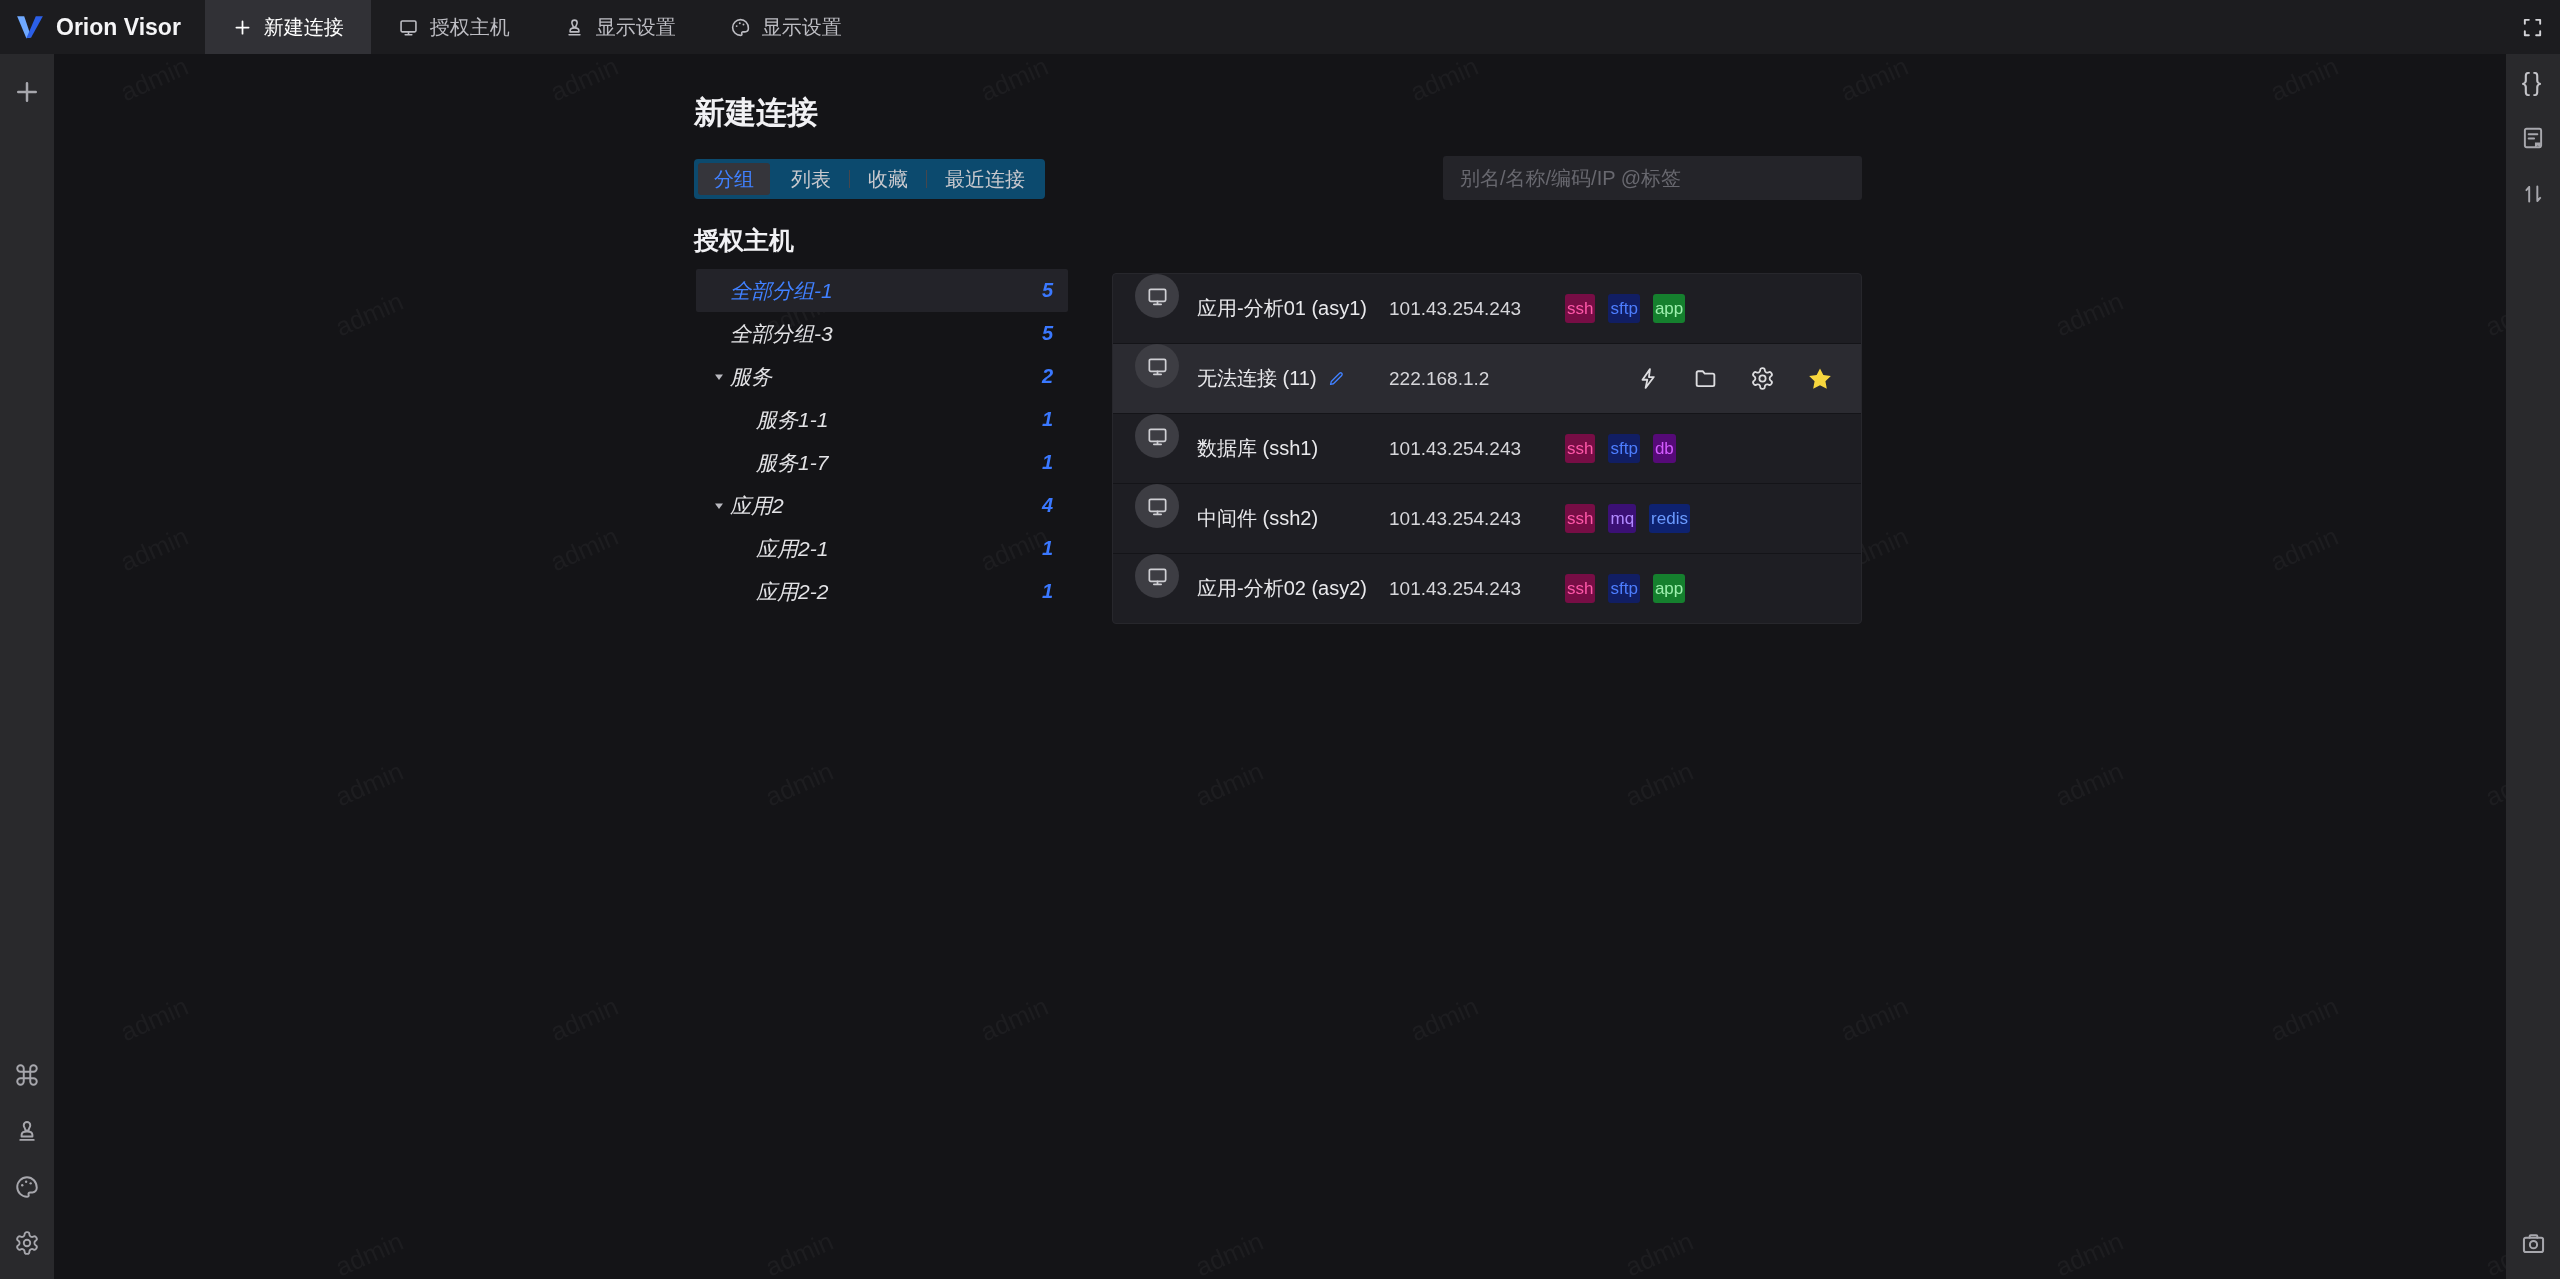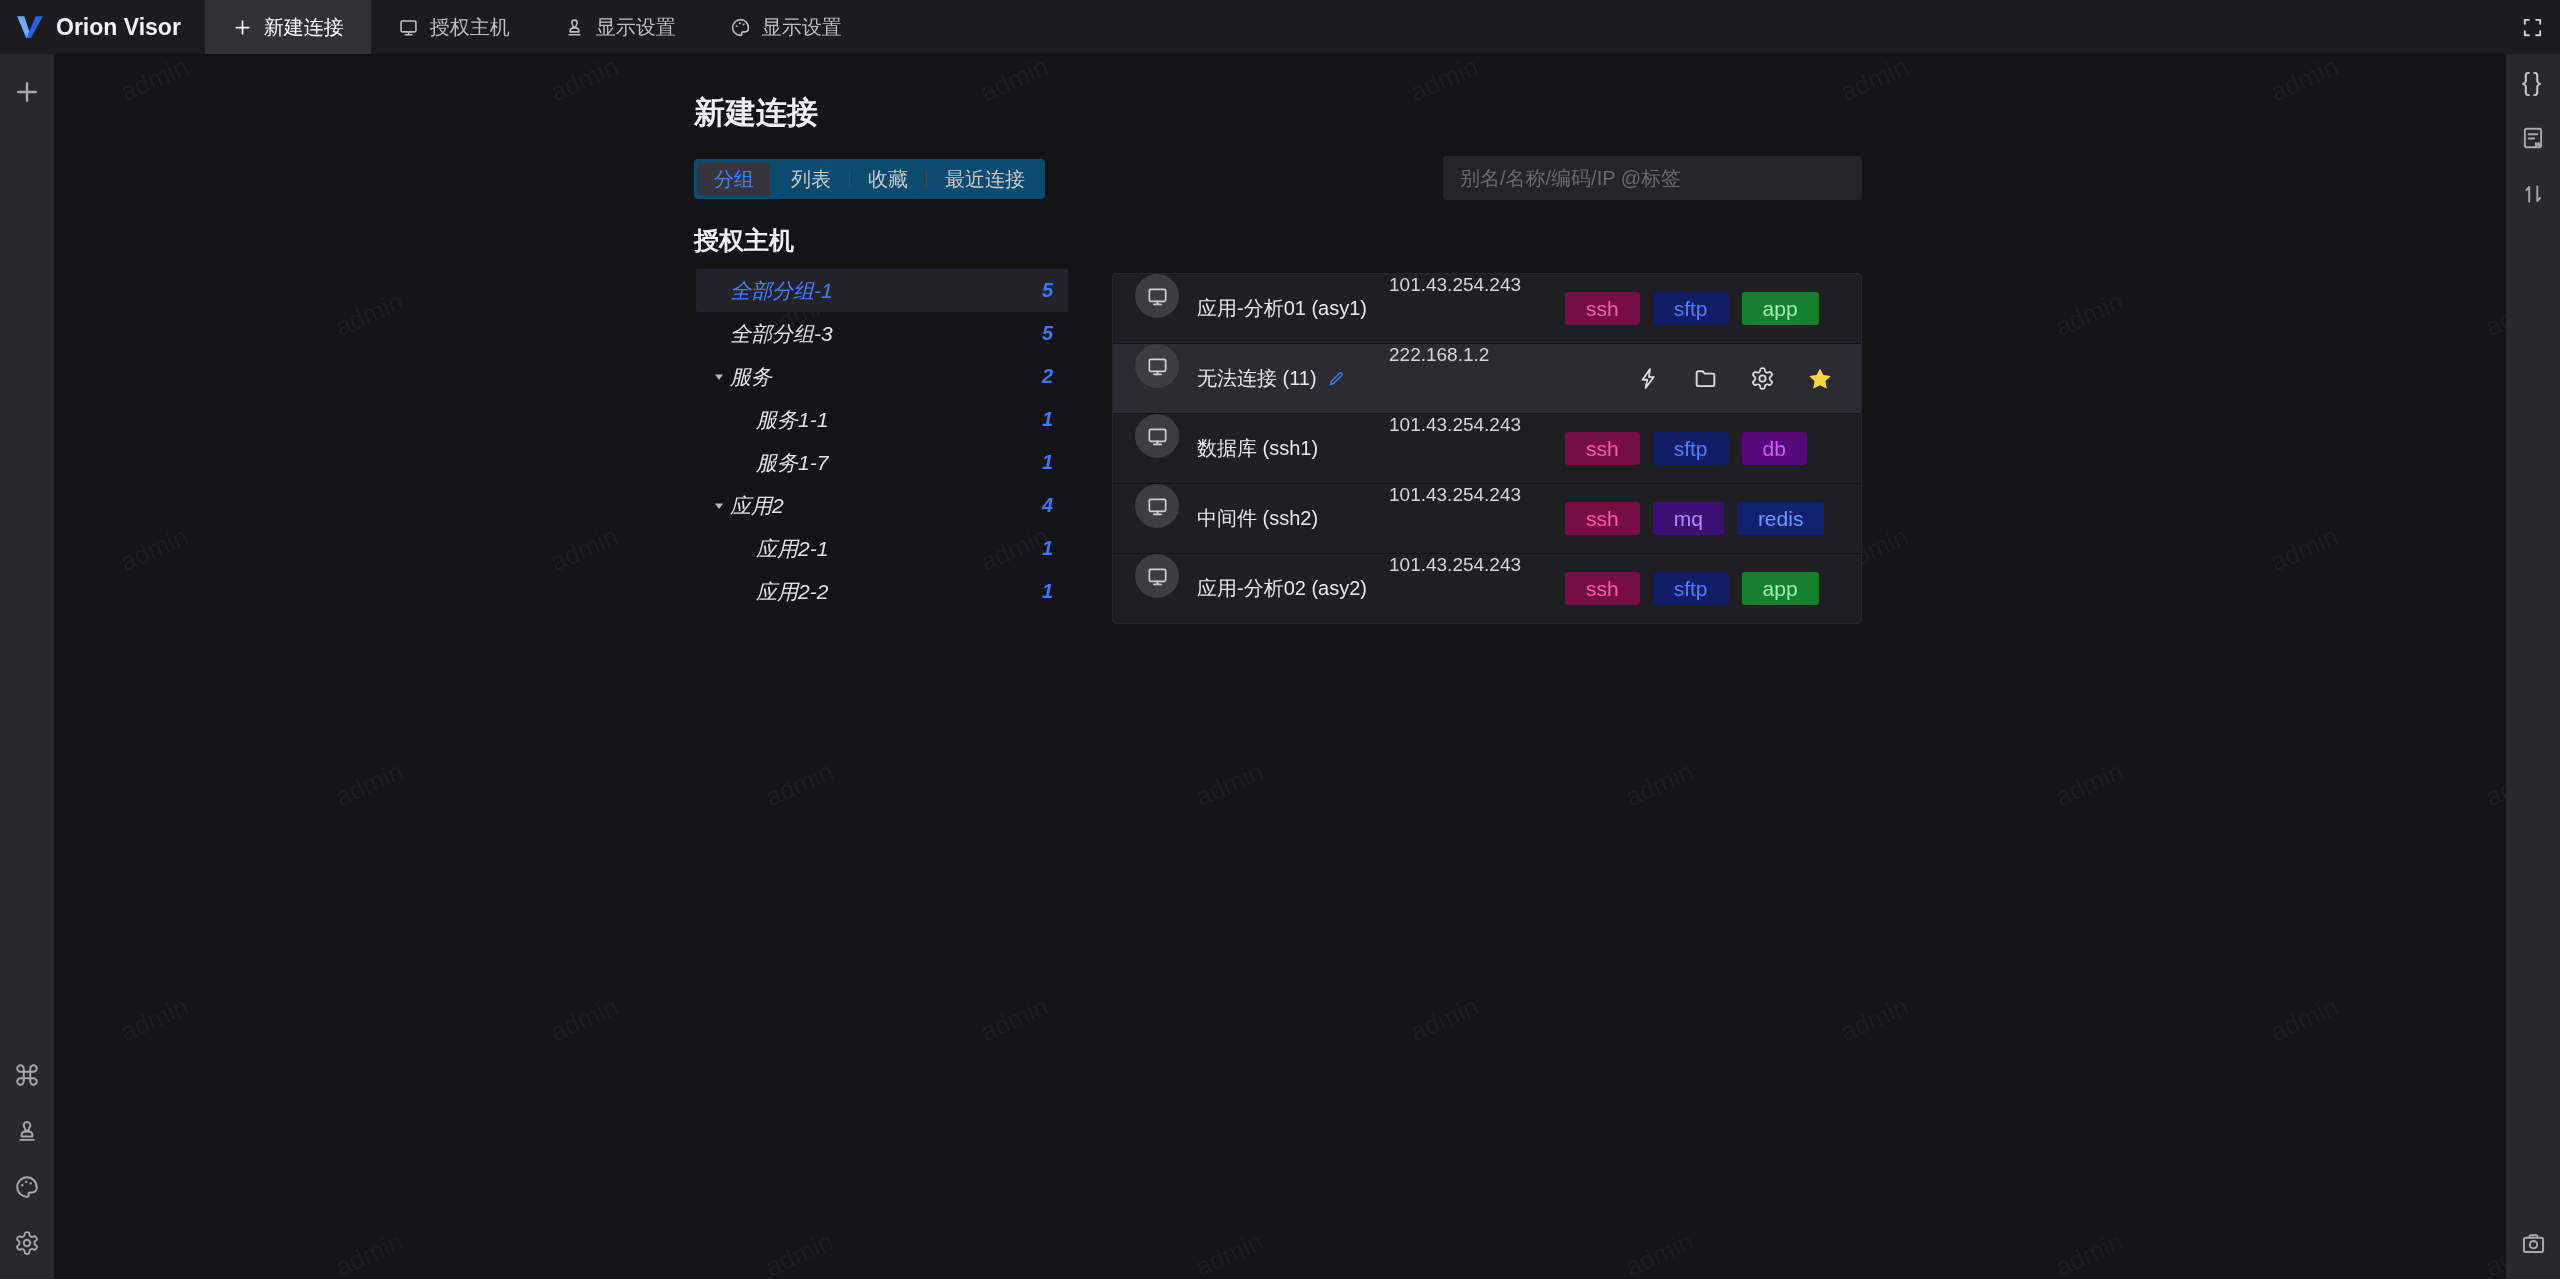--- a/index.html
+++ b/index.html
@@ -53,23 +53,23 @@
 
   
   .host-list{position:absolute;left:1112px;top:273px;width:750px;z-index:2;background:#1e1e23;border:1px solid #27272c;border-radius:4px;box-sizing:border-box;overflow:hidden;}
   .host-row{height:69px;display:flex;padding:0 28px 0 22px;border-top:1px solid #141418;cursor:pointer;}
   .host-row:first-child{border-top:none;}
   .host-row.hover{background:#2b2b31;}
   .h-avatar{width:44px;height:44px;border-radius:50%;background:#3d3d43;display:flex;align-items:center;justify-content:center;margin-right:18px;flex:0 0 auto;}
   .h-avatar svg{stroke:#cfcfd4;}
   .h-name{color:#e9e9ec;font-size:20px;display:flex;align-items:center;gap:10px;width:192px;flex:0 0 auto;white-space:nowrap;}
   .h-name svg.edit{stroke:#4080ff;flex:0 0 auto;cursor:pointer;}
-  .h-ip{color:#d6d6da;font-size:19px;width:176px;flex:0 0 auto;}
+  .h-ip{color:#d6d6da;font-size:19px;width:176px;flex:0 0 auto;margin-top:24px;}
   .h-tags{display:flex;gap:13px;align-items:center;flex:1;}
-  .tag{font-size:21px;padding:6px 21px;border-radius:3px;line-height:1;cursor:pointer;}
+  .tag{font-size:17px;padding:6px 2px;border-radius:3px;line-height:1;cursor:pointer;}
   .h-actions{display:flex;gap:32px;align-items:center;margin-left:auto;}
   .h-actions svg{stroke:#dcdcdf;cursor:pointer;}
   .h-actions svg.star{stroke:none;}
 
   svg{display:block;}
 </style>
 </head>
 <body>
 
 <svg width="0" height="0" style="position:absolute">

